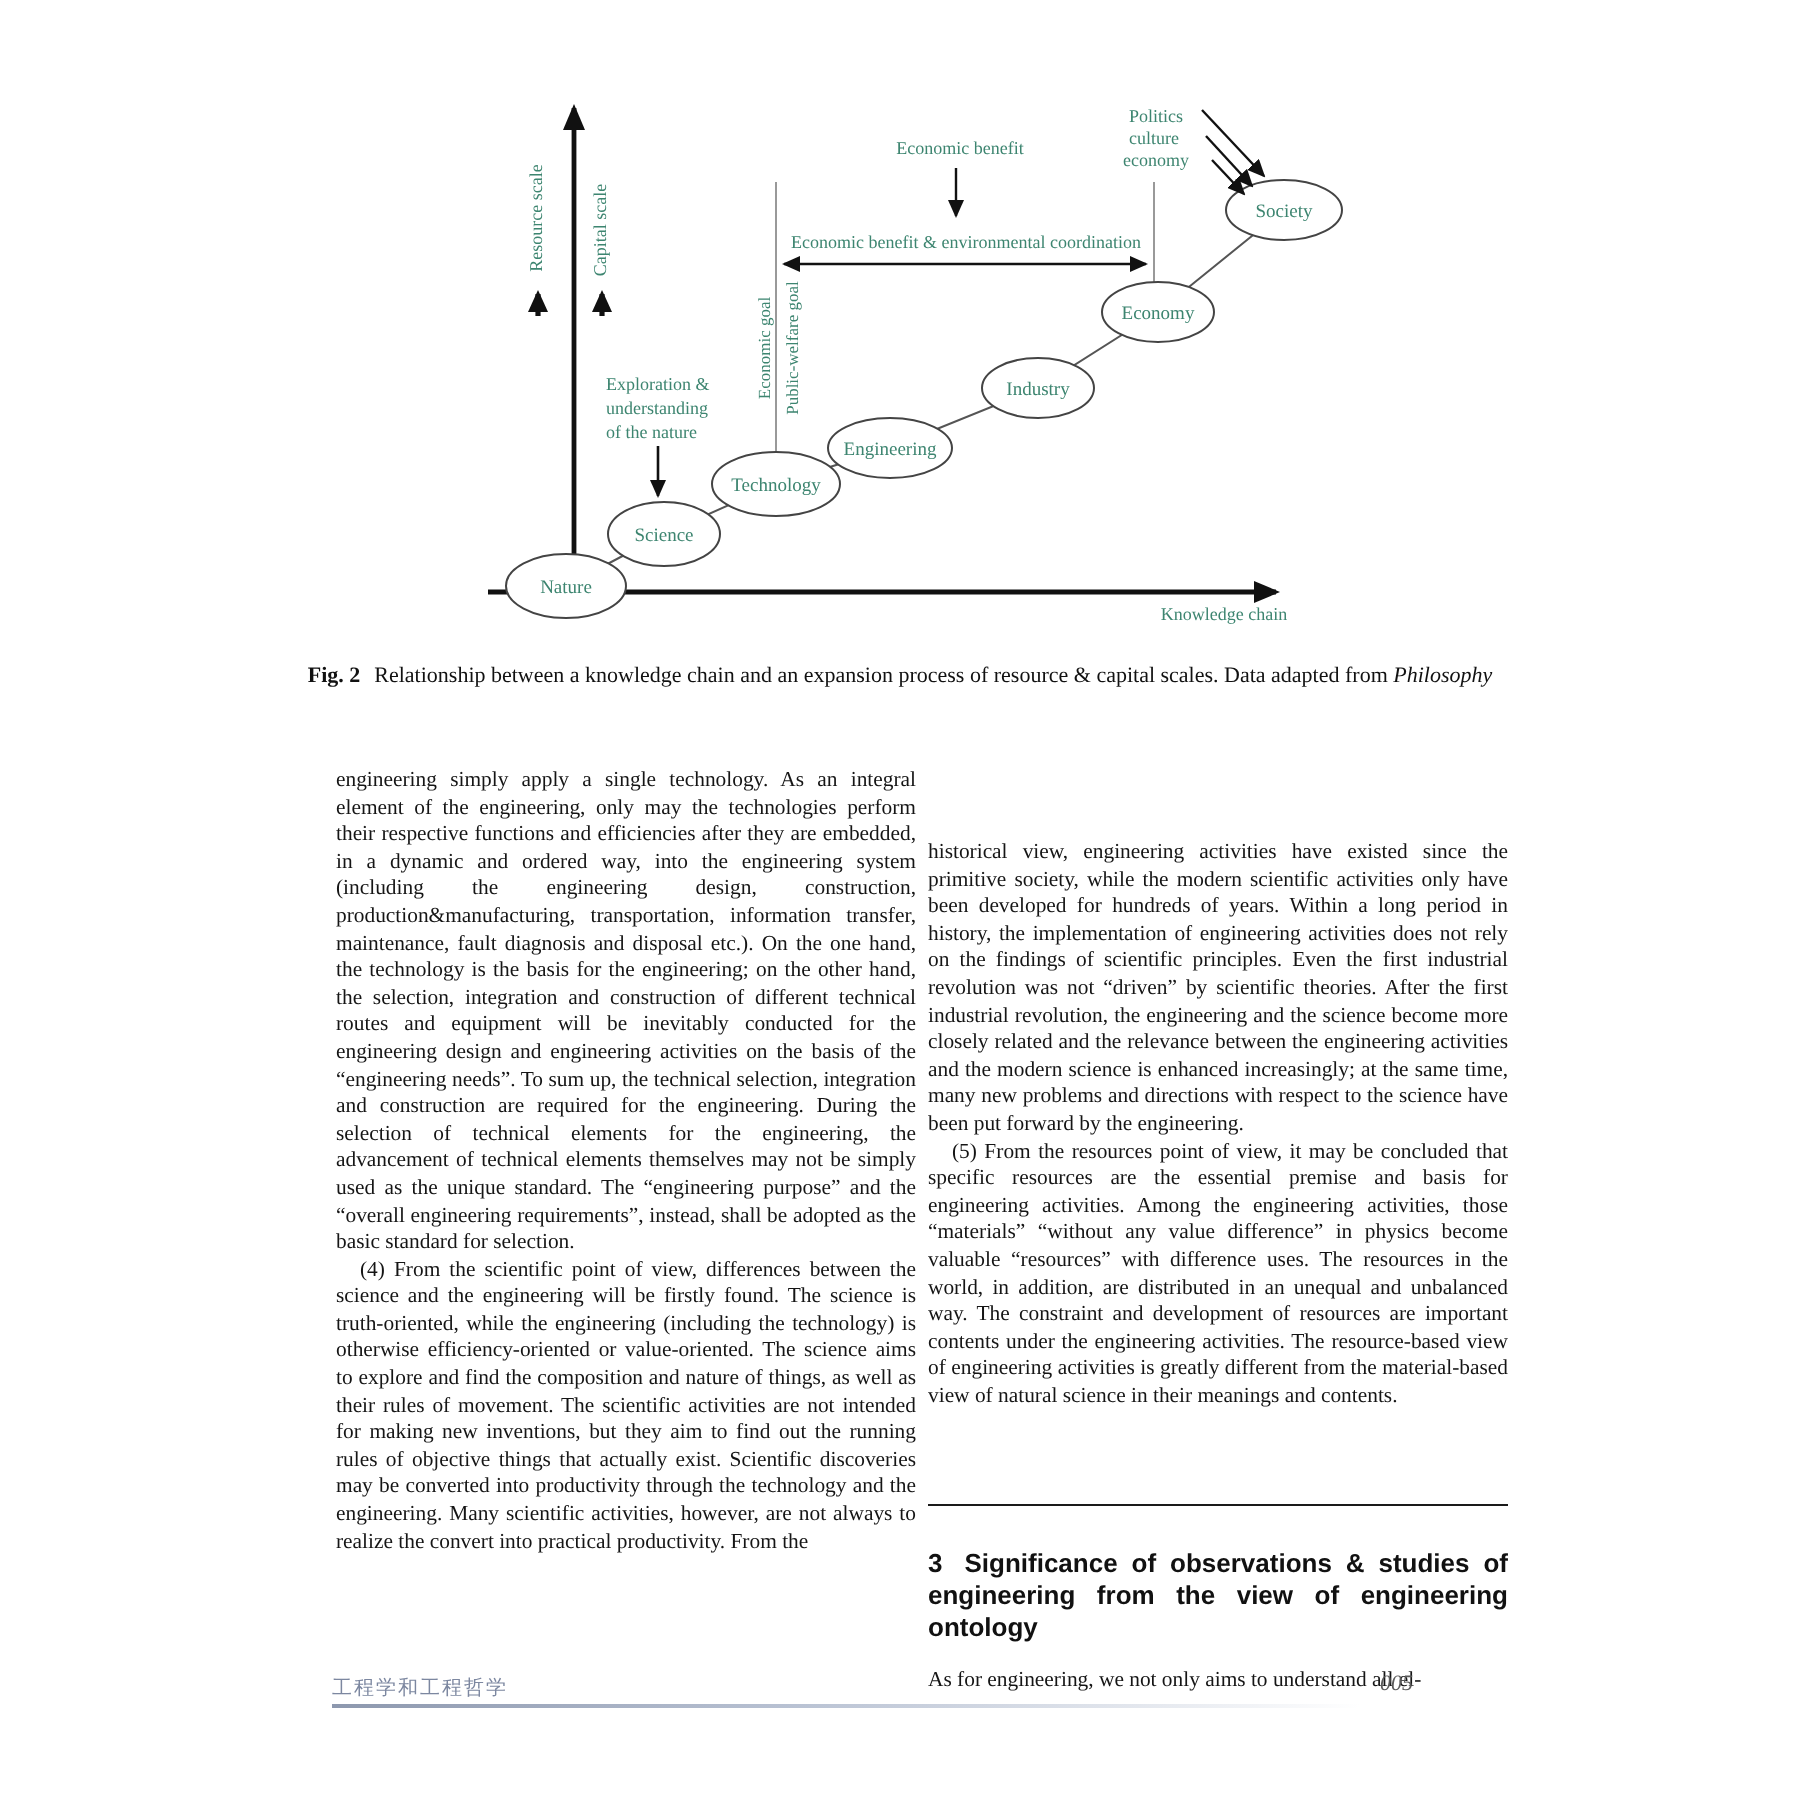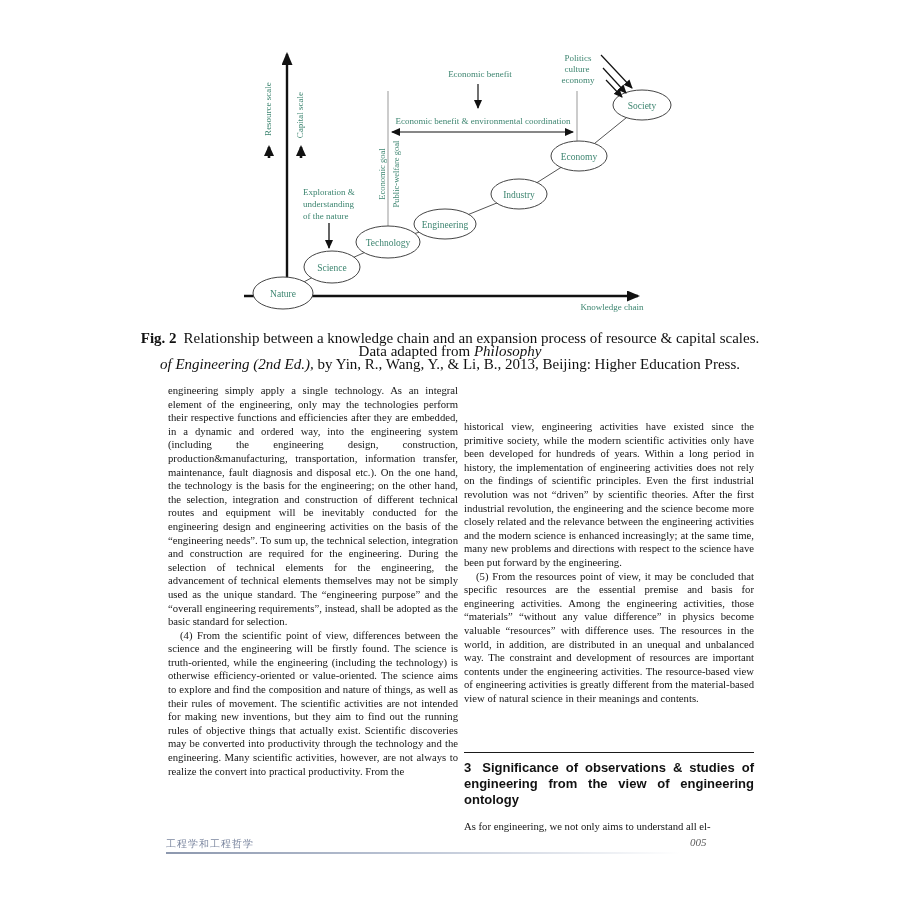--- a/index.html
+++ b/index.html
@@ -9,32 +9,32 @@
   
   .fig-svg{position:absolute;left:0;top:0;}
   .fig-svg text{font-family:"Liberation Serif","DejaVu Serif",serif;}
   .teal{fill:#3d8570;}
   .node-label{font-size:9.5px;}
   .annot{font-size:9px;}
   .annot-sm{font-size:8.5px;}
 
   
   .caption{position:absolute;left:140px;top:332px;width:620px;text-align:center;
-           font-size:15px;line-height:13px;color:#111;}
+           font-size:11px;line-height:13px;color:#111;}
   .caption b{margin-right:7px;}
 
   
   .col{position:absolute;top:384px;width:290px;text-align:justify;
        font-size:10.7px;line-height:13.6px;color:#151515;}
   .col-left{left:168px;height:450px;overflow:hidden;}
   .col-right{left:464px;margin-top:36px;}
   .col p{margin:0;padding:0;}
   .col p.ind{text-indent:12px;}
   .rcol-top{height:318px;overflow:hidden;}
-  .sec{margin:14px 0 0 0;padding-top:7px;border-top:1.5px solid #1a1a1a;
+  .sec{margin:14px 0 0 0;padding-top:21px;border-top:1.5px solid #1a1a1a;
        font-family:"Liberation Sans","DejaVu Sans",sans-serif;
        font-size:13px;line-height:16px;font-weight:bold;color:#111;
        text-align:justify;}
   .sec .sec-num{margin-right:11px;}
   .after{margin-top:12px !important;}
 
   
   .footer-left{position:absolute;left:166px;top:837px;font-size:10px;color:#7c87a0;
                font-family:"Liberation Sans","DejaVu Sans",sans-serif;letter-spacing:1px;text-align:right;}
   .footer-line{position:absolute;left:166px;top:852px;width:514px;height:2px;
@@ -126,21 +126,20 @@
       <text x="577" y="72" text-anchor="middle" class="teal annot">culture</text>
       <text x="578" y="83" text-anchor="middle" class="teal annot">economy</text>
       <line x1="601" y1="55" x2="632" y2="88" stroke="#111" stroke-width="1.2" marker-end="url(#ahSm)"></line>
       <line x1="603" y1="68" x2="626" y2="93" stroke="#111" stroke-width="1.2" marker-end="url(#ahSm)"></line>
       <line x1="606" y1="80" x2="622" y2="97" stroke="#111" stroke-width="1.2" marker-end="url(#ahSm)"></line>
     </g>
   </svg>
 
   <div class="caption">
     <div><b>Fig. 2</b><span>Relationship between a knowledge chain and an expansion process of resource &amp; capital scales. Data adapted from </span><i>Philosophy</i></div>
-    <div><i>of Engineering (2nd Ed.),</i><span> by Yin, R., Wang, Y., &amp; Li, B., 2013, Beijing: Higher Education Press.</span></div>
   </div>
 
   <div class="col col-left">
     <p class="cont">engineering simply apply a single technology. As an integral element of the engineering, only may the technologies perform their respective functions and efficiencies after they are embedded, in a dynamic and ordered way, into the engineering system (including the engineering design, construction, production&amp;manufacturing, transportation, information transfer, maintenance, fault diagnosis and disposal etc.). On the one hand, the technology is the basis for the engineering; on the other hand, the selection, integration and construction of different technical routes and equipment will be inevitably conducted for the engineering design and engineering activities on the basis of the “engineering needs”. To sum up, the technical selection, integration and construction are required for the engineering. During the selection of technical elements for the engineering, the advancement of technical elements themselves may not be simply used as the unique standard. The “engineering purpose” and the “overall engineering requirements”, instead, shall be adopted as the basic standard for selection.</p>
     <p class="ind">(4) From the scientific point of view, differences between the science and the engineering will be firstly found. The science is truth-oriented, while the engineering (including the technology) is otherwise efficiency-oriented or value-oriented. The science aims to explore and find the composition and nature of things, as well as their rules of movement. The scientific activities are not intended for making new inventions, but they aim to find out the running rules of objective things that actually exist. Scientific discoveries may be converted into productivity through the technology and the engineering. Many scientific activities, however, are not always to realize the convert into practical productivity. From the</p>
   </div>
 
   <div class="col col-right">
     <div class="rcol-top">
       <p class="cont">historical view, engineering activities have existed since the primitive society, while the modern scientific activities only have been developed for hundreds of years. Within a long period in history, the implementation of engineering activities does not rely on the findings of scientific principles. Even the first industrial revolution was not “driven” by scientific theories. After the first industrial revolution, the engineering and the science become more closely related and the relevance between the engineering activities and the modern science is enhanced increasingly; at the same time, many new problems and directions with respect to the science have been put forward by the engineering.</p>

